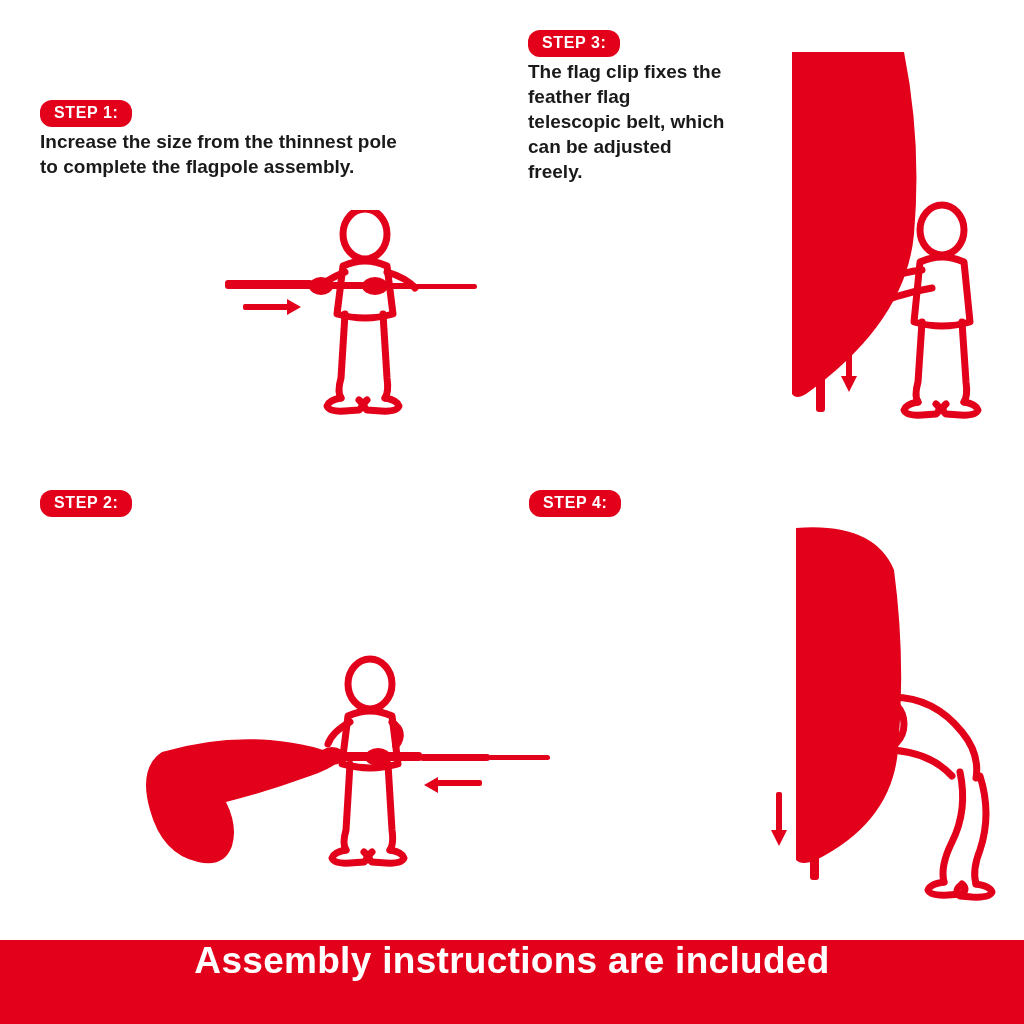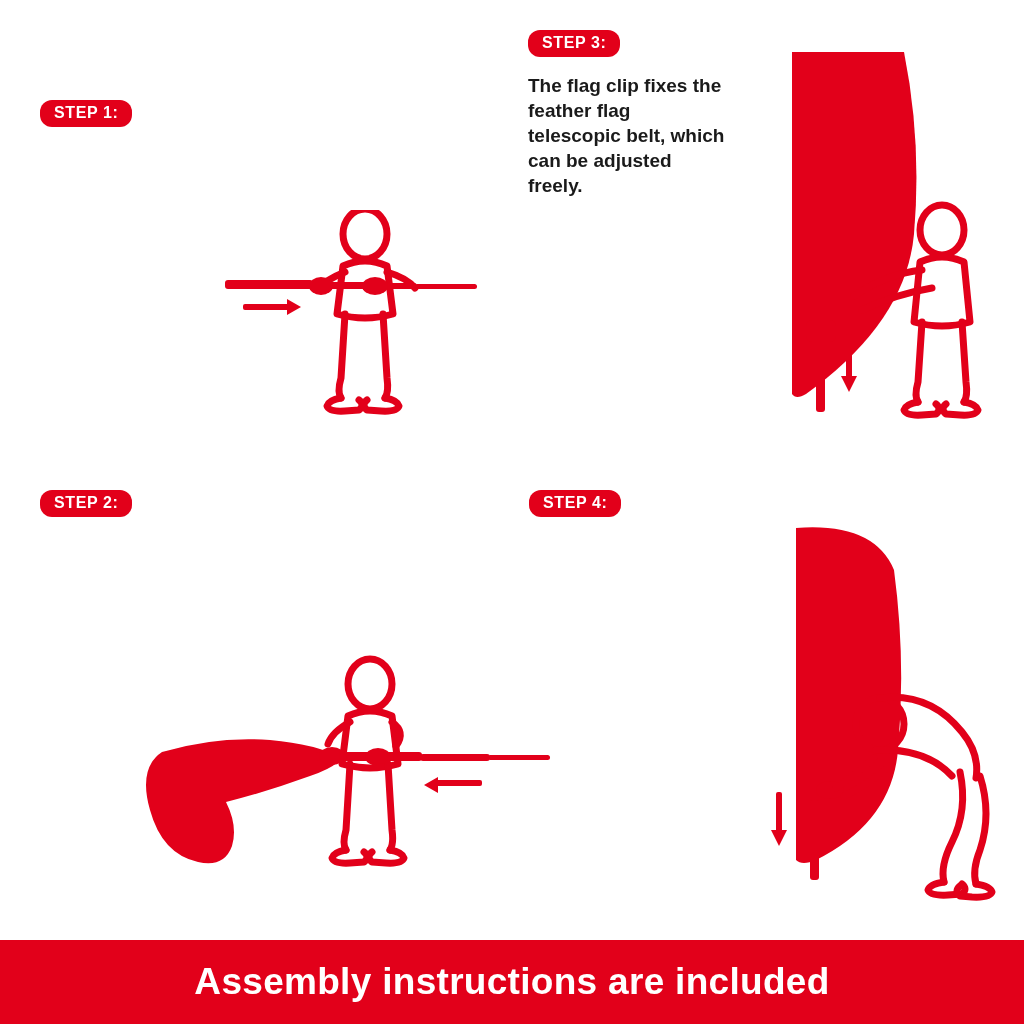--- a/index.html
+++ b/index.html
@@ -39,21 +39,21 @@
     background: #e2001a;
     color: #ffffff;
     font-size: 16px;
     font-weight: bold;
     letter-spacing: 0.6px;
     padding: 5px 14px 6px 14px;
     border-radius: 12px;
     line-height: 1;
   }
   .step-text {
-    margin-top: 16px;
+    margin-top: 2px;
     color: #1a1a1a;
     font-size: 19px;
     font-weight: bold;
     line-height: 1.32;
     max-width: 360px;
   }
   .p3 .step-text { max-width: 200px; }
   .p4 .step-text { max-width: 215px; }
 
   .art {
@@ -62,39 +62,40 @@
   .art svg { display: block; }
 
   .banner {
     position: absolute;
     left: 0;
     bottom: 0;
     width: 1024px;
     height: 84px;
     background: #e2001a;
     display: flex;
-    align-items: center;
+    align-items: flex-start;
     justify-content: center;
   }
   .banner-text {
     color: #ffffff;
     font-size: 37px;
     font-weight: bold;
     letter-spacing: 0.3px;
   }
 </style>
 </head>
 <body>
 
 <div class="sheet">
 
   <div class="grid">
 
     <div class="panel panel-1 p1">
       <div class="step-badge">STEP 1:</div>
+      <div class="step-text">Increase the size from the thinnest pole to complete the flagpole assembly.</div>
       <div class="art" style="left:185px; top:110px;">
         <svg width="260" height="215" viewBox="0 0 260 215">
           <g fill="none" stroke="#e2001a" stroke-width="7" stroke-linecap="round" stroke-linejoin="round">
 
             <ellipse cx="140" cy="24" rx="22" ry="25"></ellipse>
 
             <path d="M118 56 Q140 46 162 56 L168 104 Q140 112 112 104 Z"></path>
 
             <path d="M120 104 L116 168 Q112 182 116 188"></path>
 

